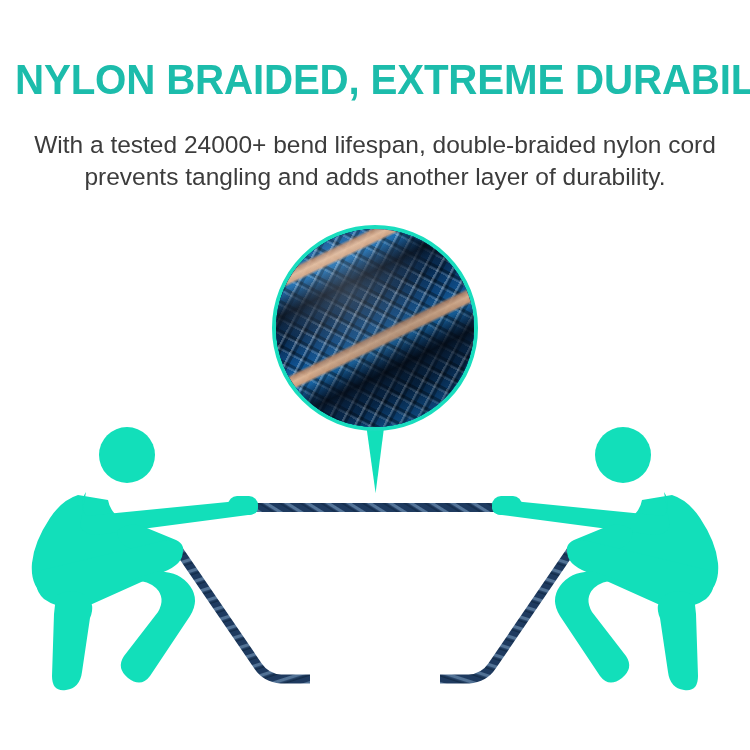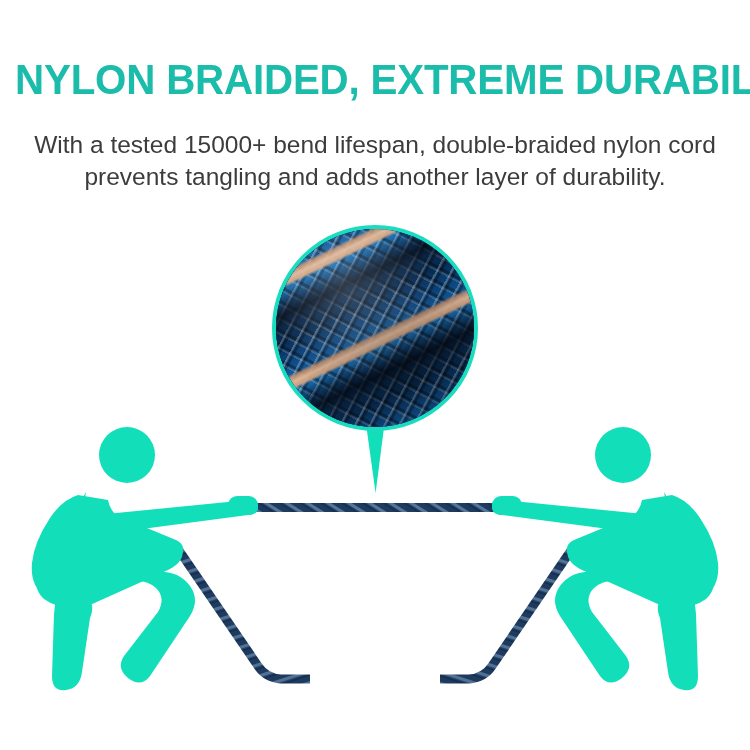--- a/index.html
+++ b/index.html
@@ -156,21 +156,21 @@
   }
   #scene svg { display: block; }
 </style>
 </head>
 <body>
 
 <div id="page">
 
   <h1 id="headline">NYLON BRAIDED, EXTREME DURABILITY</h1>
 
-  <p id="subtitle">With a tested 15000+ bend lifespan, double-braided nylon cord prevents tangling and adds another layer of durability.</p>
+  <p id="subtitle">With a tested 24000+ bend lifespan, double-braided nylon cord prevents tangling and adds another layer of durability.</p>
 
   <div id="callout">
     <div id="callout-pointer"></div>
     <div id="callout-circle">
       <div id="callout-photo"></div>
       <div id="callout-photo-shade"></div>
     </div>
   </div>
 
   <div id="scene">

